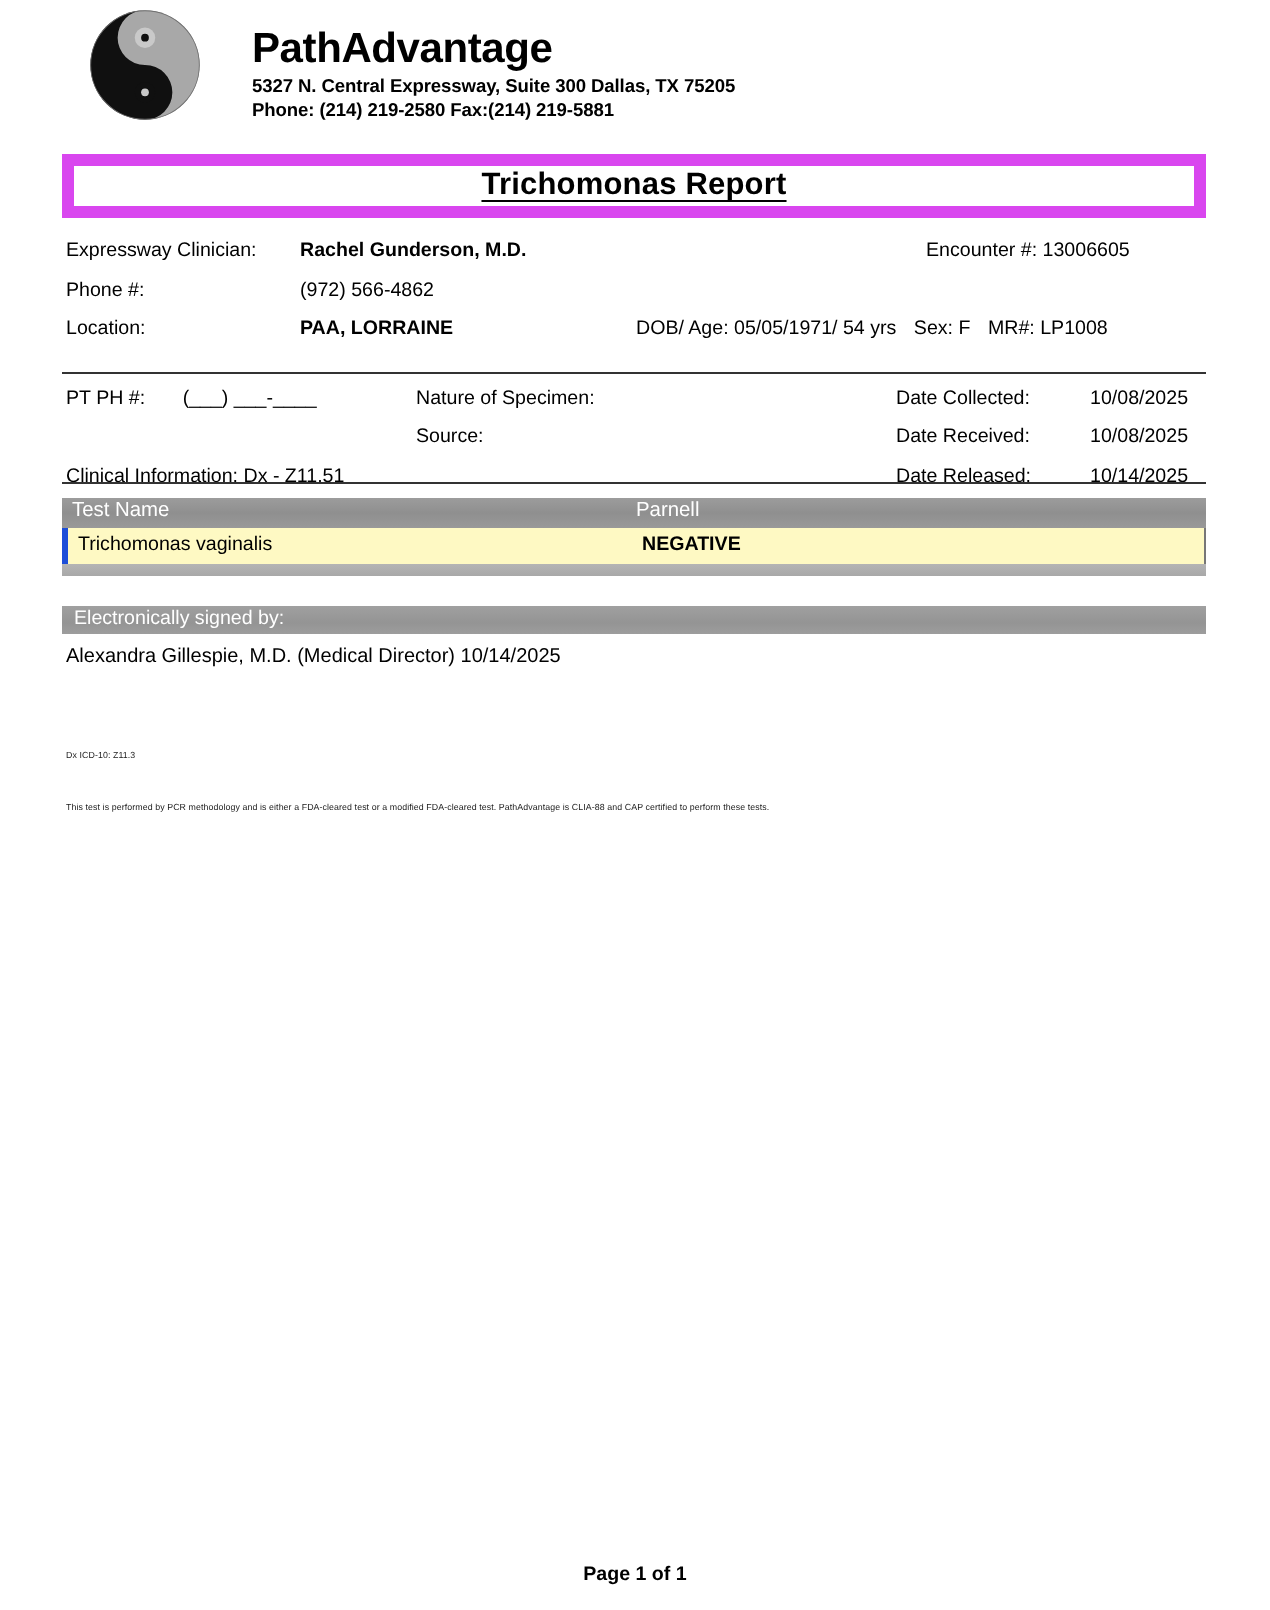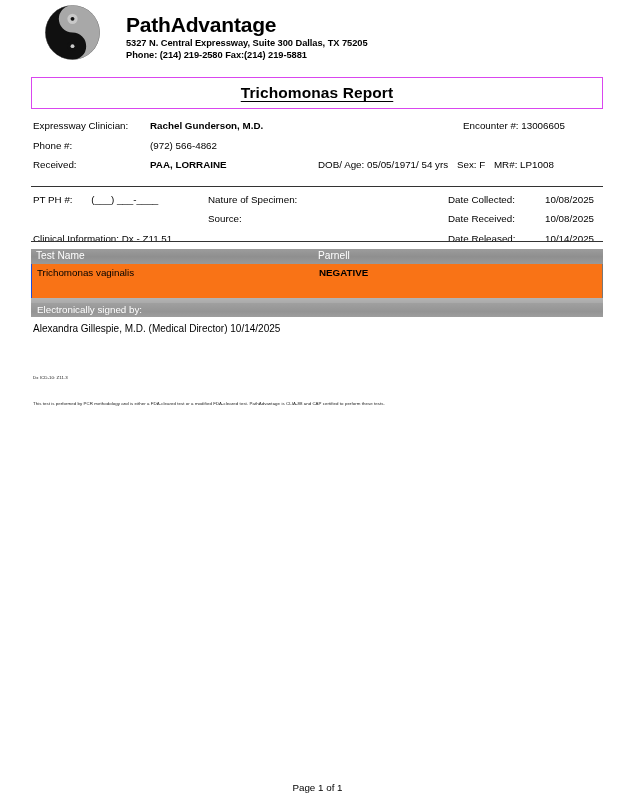--- a/index.html
+++ b/index.html
@@ -61,21 +61,21 @@
     letter-spacing: -0.05px;
   }
 
   
   .title-box {
     position: absolute;
     left: 31px;
     top: 77px;
     width: 572px;
     height: 32px;
-    border: 1px solid #d946ef;
+    border: 6px solid #d946ef;
     box-sizing: border-box;
     display: flex;
     align-items: center;
     justify-content: center;
   }
   .title-text {
     font-size: 15.5px;
     font-weight: bold;
     text-decoration: underline;
     text-underline-offset: 3px;
@@ -145,23 +145,23 @@
     background: linear-gradient(180deg,#9c9c9c 0%,#8f8f8f 50%,#999999 100%);
     color: #ffffff;
     font-size: 10.2px;
     font-weight: normal;
   }
   .t-head .c-name { position: absolute; left: 5px; top: 1px; }
   .t-head .c-res  { position: absolute; left: 287px; top: 1px; }
 
   .t-row {
     position: relative;
-    height: 34px;
-    background: #f97316;
-    border-left: 1px solid #1d4ed8;
+    height: 18px;
+    background: #fef9c3;
+    border-left: 3px solid #1d4ed8;
     border-right: 1px solid #777;
     box-sizing: border-box;
     font-size: 9.8px;
   }
   .t-row .c-name { position: absolute; left: 5px; top: 3px; }
   .t-row .c-res  { position: absolute; left: 287px; top: 3px; font-weight: bold; }
 
   .t-foot {
     height: 6px;
     background: linear-gradient(180deg,#b4b4b4 0%,#a8a8a8 100%);
@@ -210,21 +210,21 @@
   }
 
   
   .page-footer {
     position: absolute;
     left: 0;
     top: 782px;
     width: 635px;
     text-align: center;
     font-size: 9.8px;
-    font-weight: normal;
+    font-weight: bold;
   }
 </style>
 </head>
 <body>
 
 <div class="page">
 
   <div class="letterhead">
 
     <div class="logo">
@@ -265,21 +265,21 @@
       <span class="right-col">Encounter #: 13006605</span>
     </div>
 
 
     <div class="info-row">
       <span class="lbl">Phone #:</span>
       <span class="val">(972) 566-4862</span>
     </div>
 
     <div class="info-row">
-      <span class="lbl">Received:</span>
+      <span class="lbl">Location:</span>
       <span class="val b">PAA, LORRAINE</span>
       <span class="demo">
         <span>DOB/ Age: 05/05/1971/ 54 yrs</span>
         <span>Sex: F</span>
         <span>MR#: LP1008</span>
       </span>
     </div>
   </div>
 
   <div class="rule rule-top"></div>

